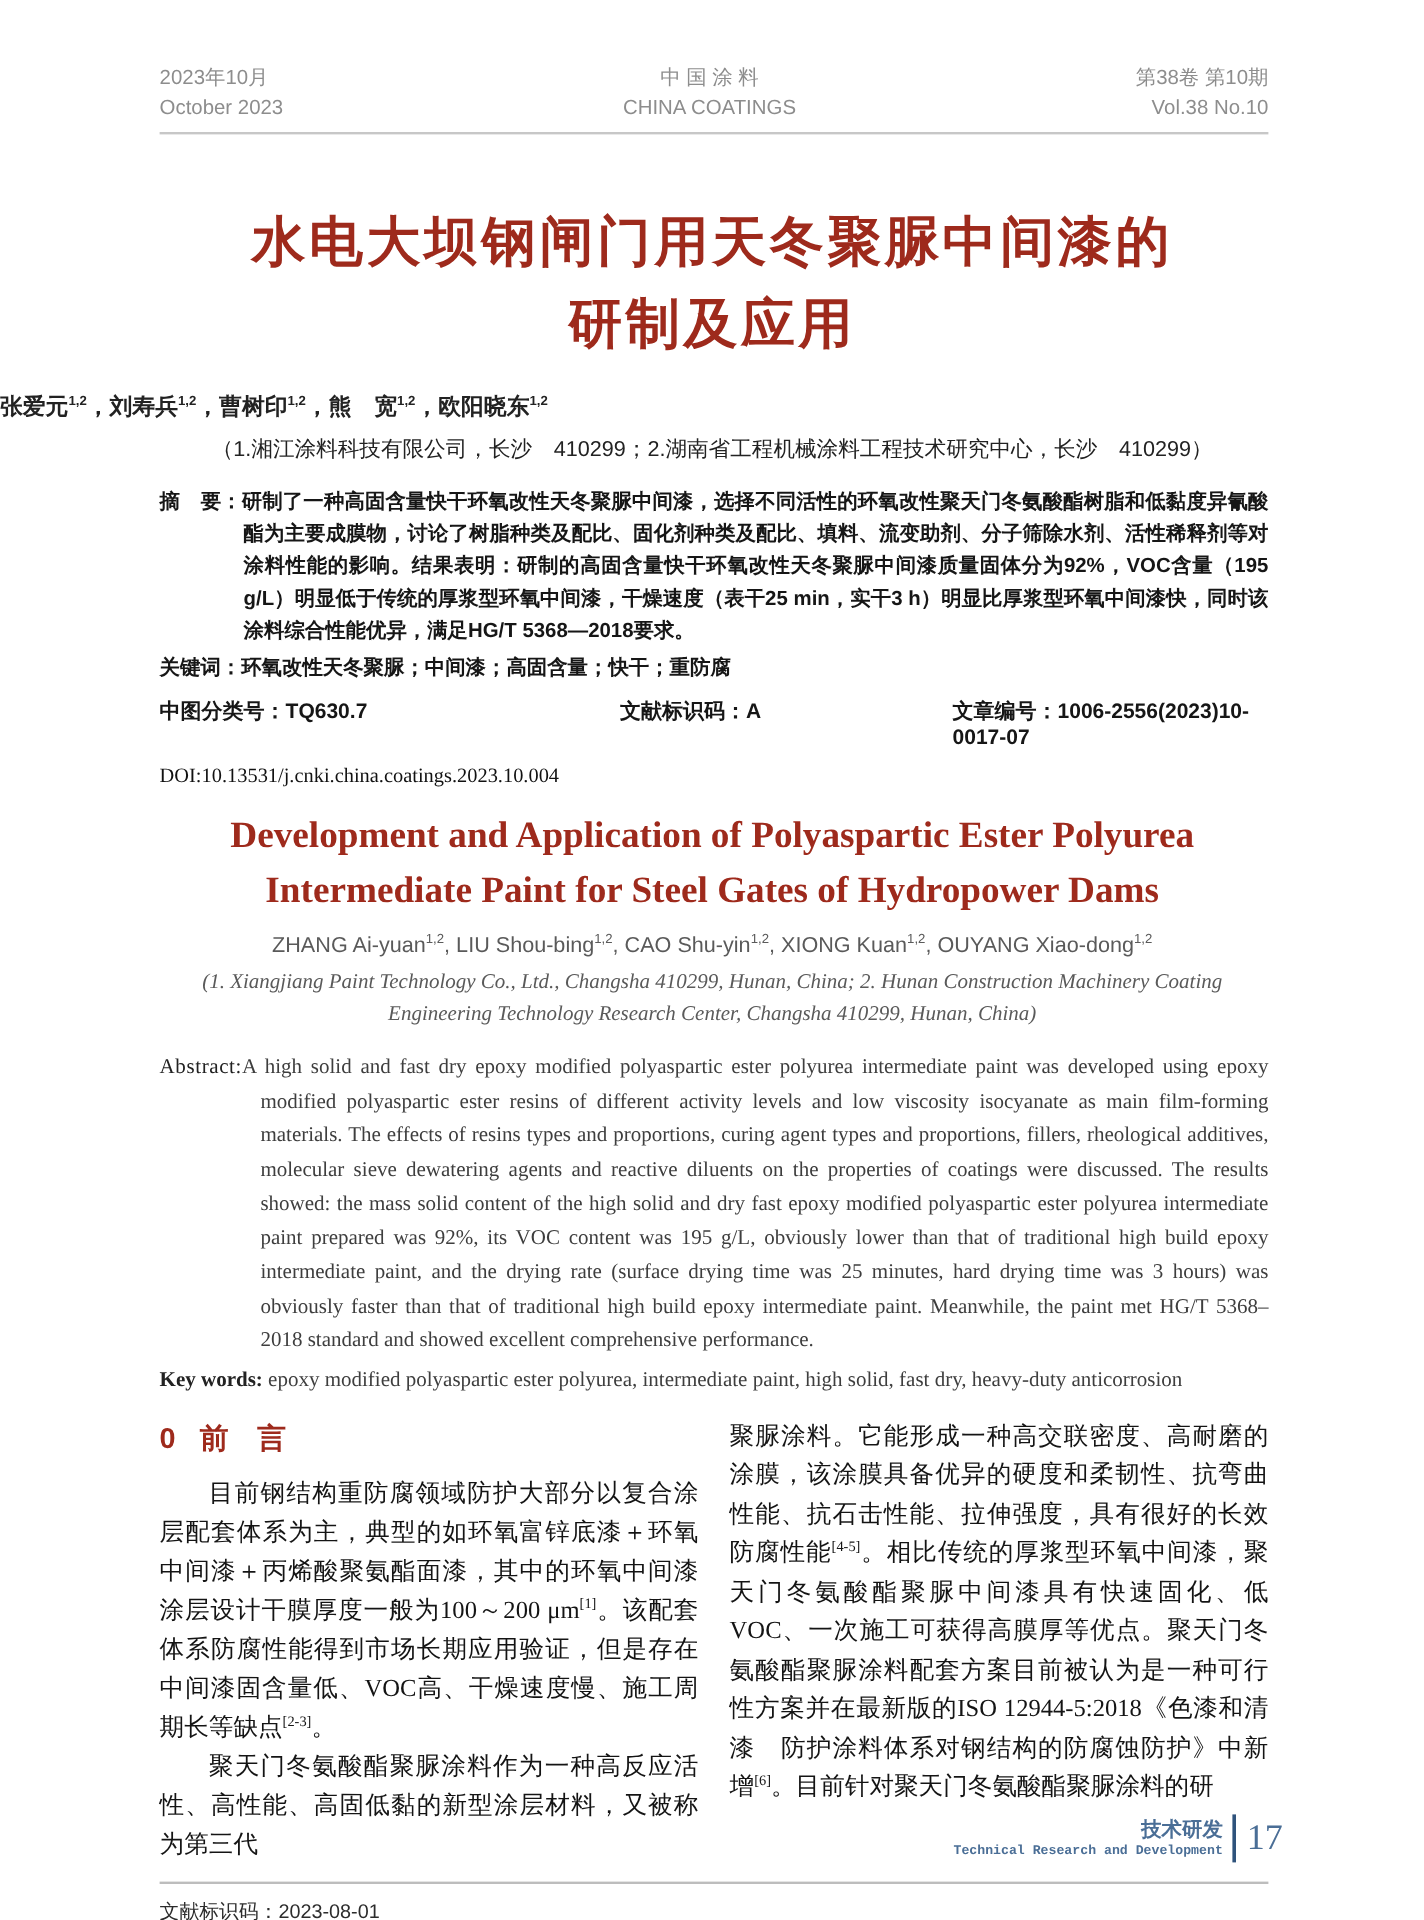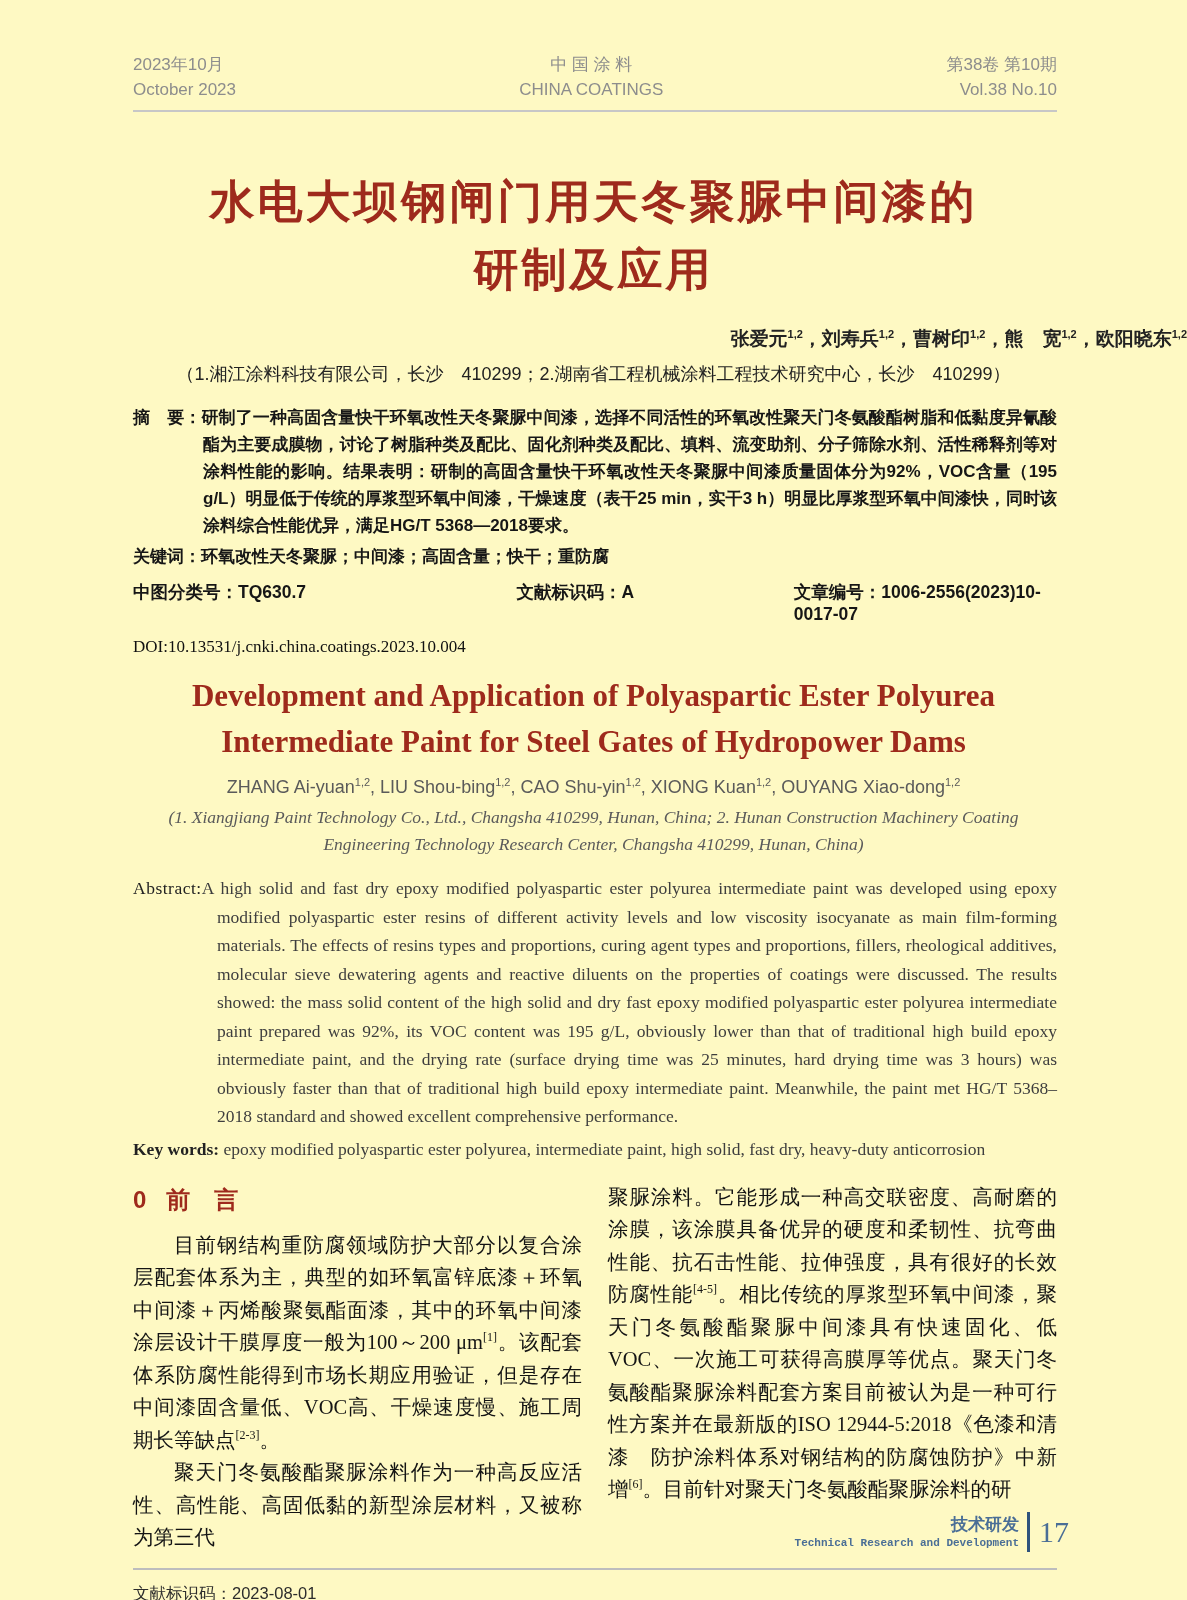--- a/index.html
+++ b/index.html
@@ -3,40 +3,40 @@
 <meta charset="utf-8">
 <style>
   :root{
     --red:#9e2a1c;
     --blue:#4a6e96;
     --bar-blue:#2f537c;
   }
   *{margin:0;padding:0;box-sizing:border-box;}
   body{background:#e8e8e8;font-family:"Liberation Sans",sans-serif;}
   .page{
-    width:1187px;height:1600px;background:#fef9c3;margin:0 auto;
+    width:1187px;height:1600px;background:#ffffff;margin:0 auto;
     position:relative;overflow:hidden;color:#1a1a1a;
   }
   
   .jheader{
     margin:52px 130px 0 133px;display:flex;justify-content:space-between;
     color:#8d8d8d;font-size:17px;line-height:25px;
   }
   .jheader .h-left{text-align:left;}
   .jheader .h-center{text-align:center;}
   .jheader .h-right{text-align:right;}
   .header-rule{margin:8px 130px 0 133px;border-top:2px solid #c7c7c7;}
   
   .title-zh{
     margin-top:56px;text-align:center;color:var(--red);
     font-weight:900;font-size:45px;line-height:68px;letter-spacing:3px;
     font-family:"Liberation Sans",sans-serif;
   }
   .authors-zh{
-    margin-top:22px;text-align:right;font-size:19px;font-weight:600;color:#222222;
+    margin-top:22px;text-align:left;font-size:19px;font-weight:600;color:#222222;
   }
   .authors-zh sup,.authors-en sup{font-size:11px;vertical-align:super;line-height:0;}
   .affil-zh{margin-top:10px;text-align:center;font-size:18px;color:#222222;}
   
   .meta{margin:18px 130px 0 133px;}
   .abstract-zh{
     font-size:17px;line-height:27px;font-weight:600;color:#161616;
     text-align:justify;padding-left:70px;text-indent:-70px;
   }
   .abstract-zh .lbl{font-weight:700;}

